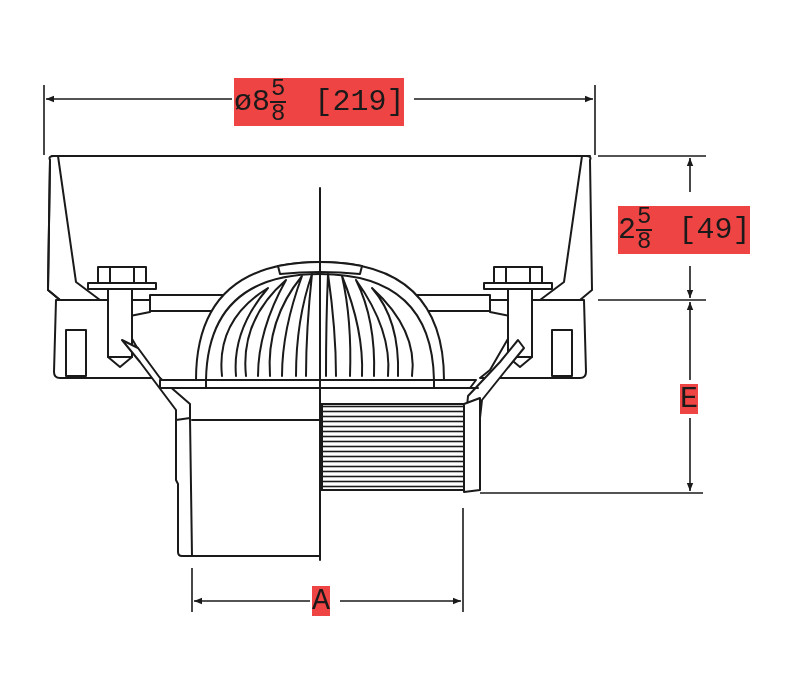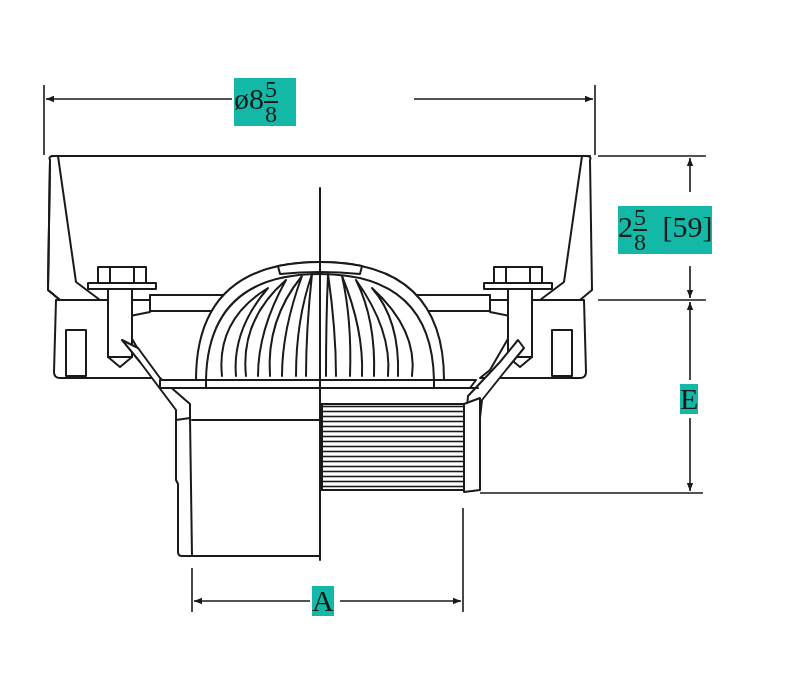--- a/index.html
+++ b/index.html
@@ -1,21 +1,21 @@
 <!DOCTYPE html>
 <html><head>
 <meta charset="utf-8">
 <style>
   html, body { margin: 0; padding: 0; background: #ffffff; }
   body { width: 786px; height: 696px; position: relative; overflow: hidden; font-family: "Liberation Sans", sans-serif; }
   #drawing { position: absolute; left: 0; top: 0; }
   .ln { stroke: #1a1a1a; fill: none; stroke-width: 2; stroke-linejoin: round; stroke-linecap: round; }
   .thin { stroke: #1a1a1a; fill: none; stroke-width: 1.6; }
   .solid { fill: #ffffff; stroke: #1a1a1a; stroke-width: 2; stroke-linejoin: round; }
-  .lbl { position: absolute; font-family: Liberation Serif, serif; color: #1a1a1a; line-height: 1; white-space: nowrap; background: #14b8a6; }
+  .lbl { position: absolute; font-family: Liberation Mono, monospace; color: #1a1a1a; line-height: 1; white-space: nowrap; background: #ef4444; }
   .frac { display: inline-flex; flex-direction: column; align-items: center; vertical-align: middle; line-height: 0.95; }
   .frac .num { border-bottom: 2px solid #1a1a1a; padding: 0 1px; }
 </style>
 </head>
 <body>
 
 <svg id="drawing" width="786" height="696" viewBox="0 0 786 696" xmlns="http://www.w3.org/2000/svg">
   <defs>
     <pattern id="hatchL" patternUnits="userSpaceOnUse" width="10" height="10" patternTransform="rotate(45)">
       <line x1="0" y1="0" x2="0" y2="10" stroke="#1a1a1a" stroke-width="1.6"></line>
@@ -130,25 +130,25 @@
   </g>
 
   <line class="ln" x1="320" y1="188" x2="320" y2="560"></line>
 </svg>
 
 <div class="lbl" style="left:234px; top:78px; font-size:30px;">
   <span>ø</span><span>8</span><span class="frac" style="font-size:24px;">
       <span class="num">5</span>
       <span>8</span>
     </span>
-  <span style="display:inline-block; width:10px;"></span>
+  <span style="display:inline-block; width:10px;"></span><span>[219]</span>
 </div>
 
 <div class="lbl" style="left:618px; top:206px; font-size:30px;">
   <span>2</span><span class="frac" style="font-size:24px;">
       <span class="num">5</span>
       <span>8</span>
     </span>
-  <span style="display:inline-block; width:8px;"></span><span>[59]</span>
+  <span style="display:inline-block; width:8px;"></span><span>[49]</span>
 </div>
 
 <div class="lbl" style="left:680px; top:384px; font-size:30px;">E</div>
 <div class="lbl" style="left:312px; top:586px; font-size:30px;">A</div>
 
 </body></html>

